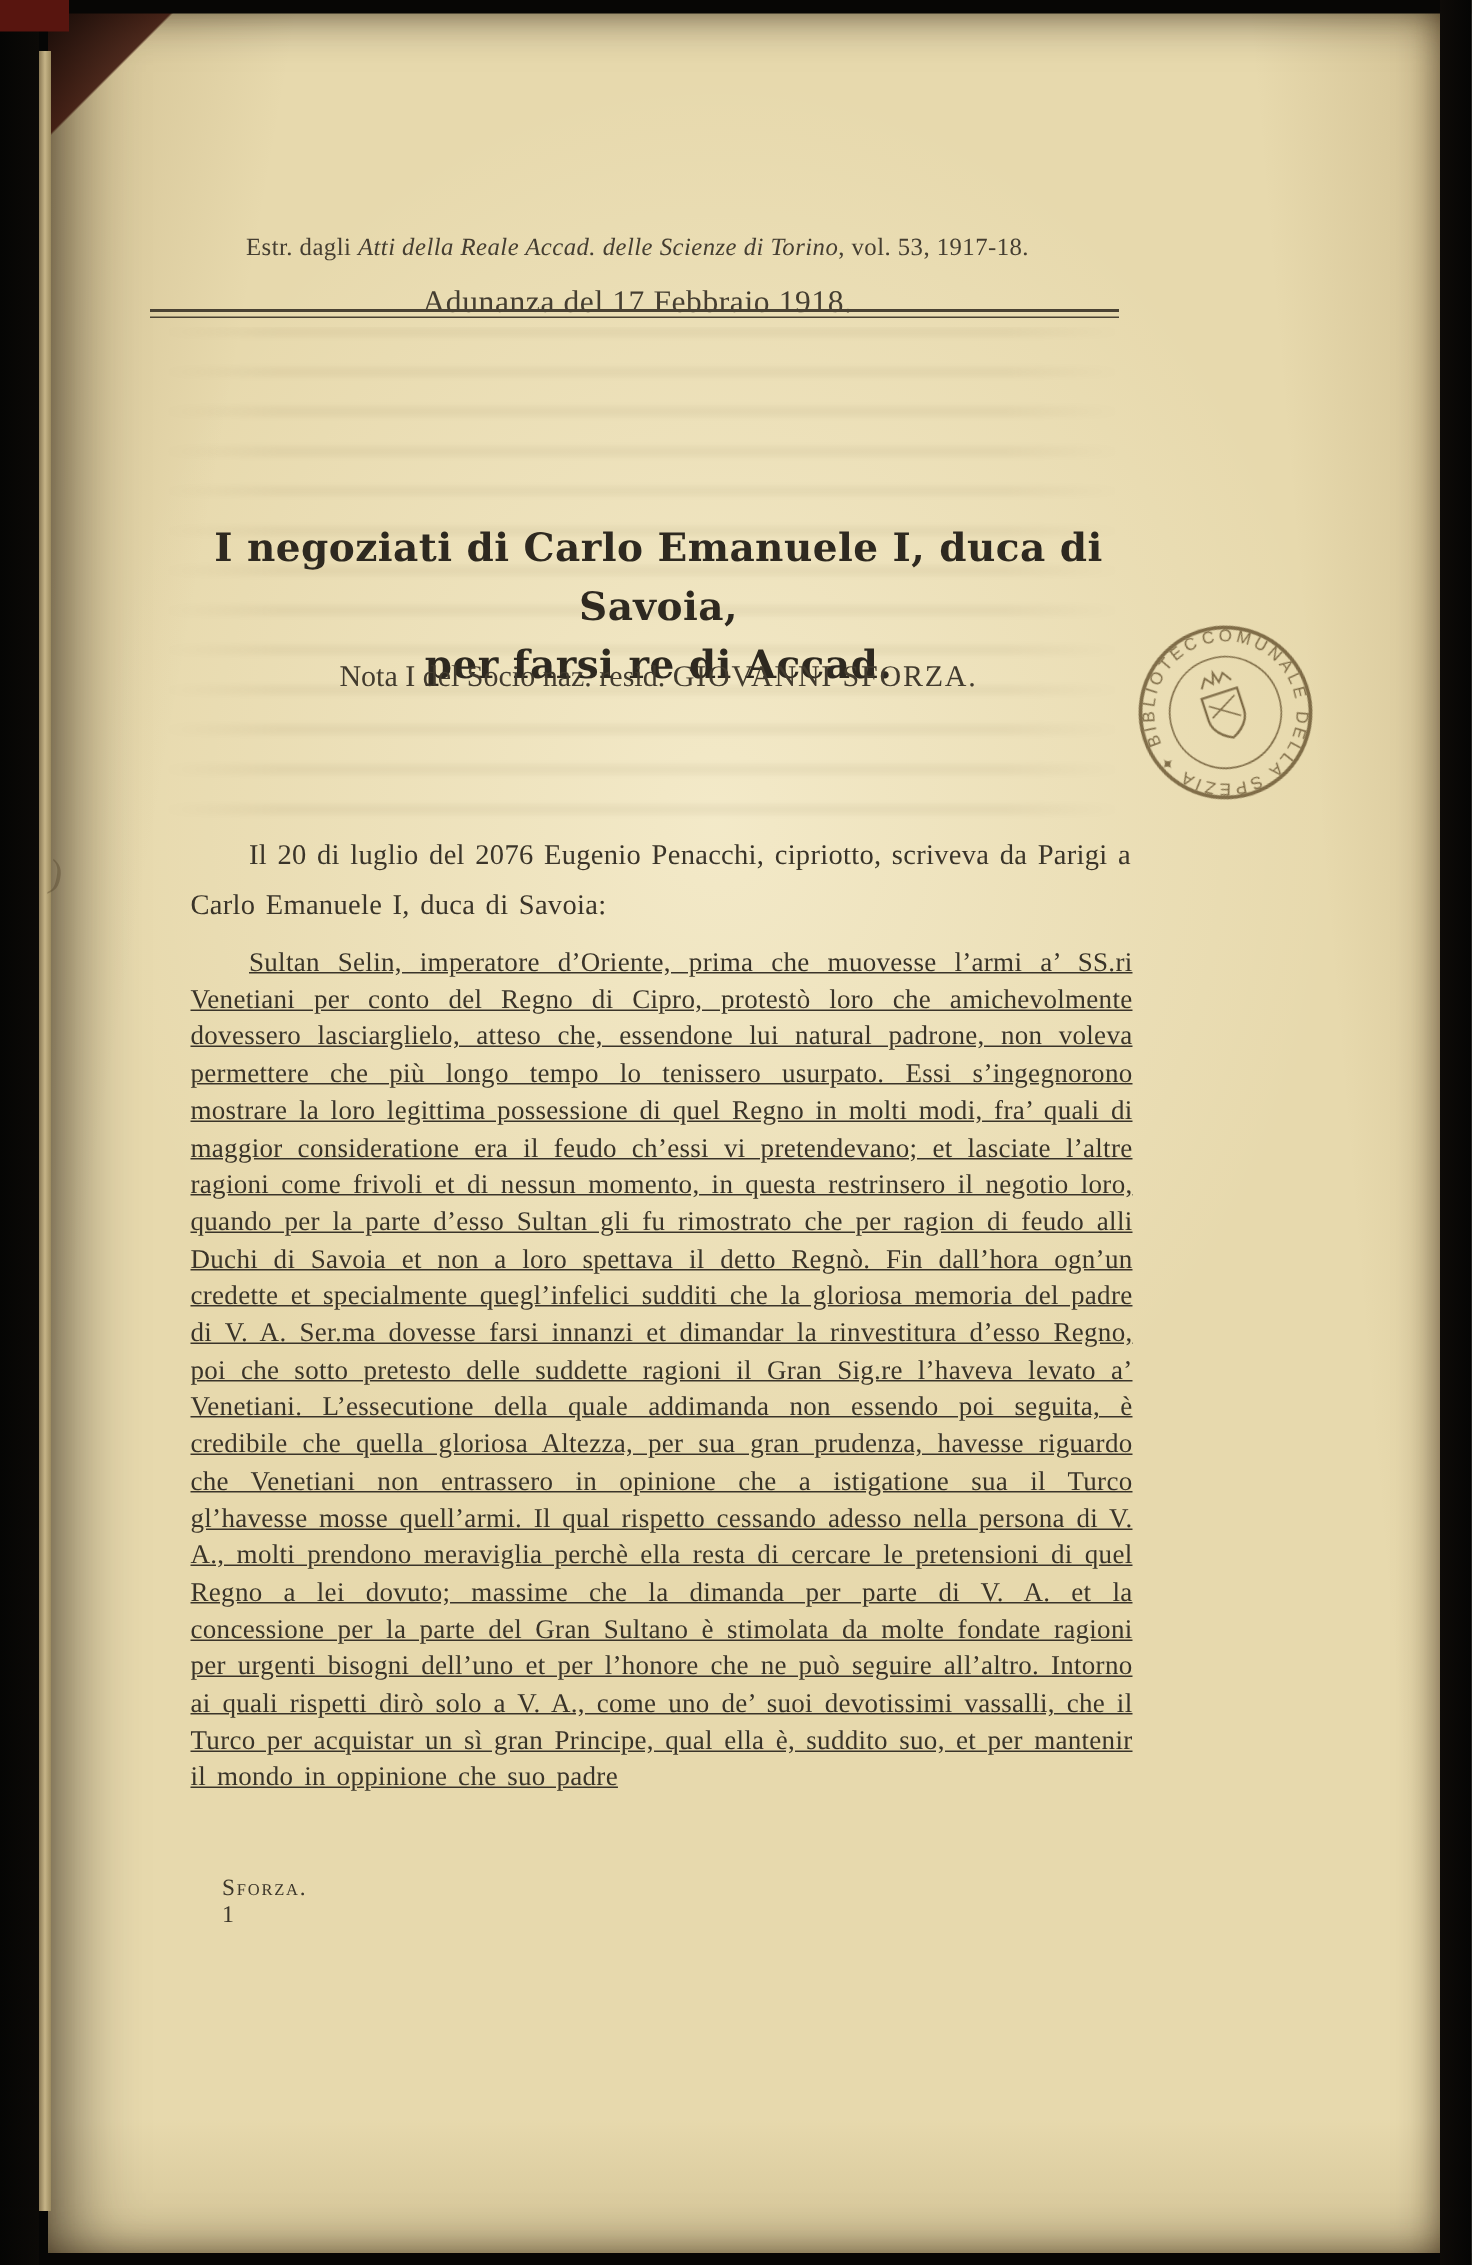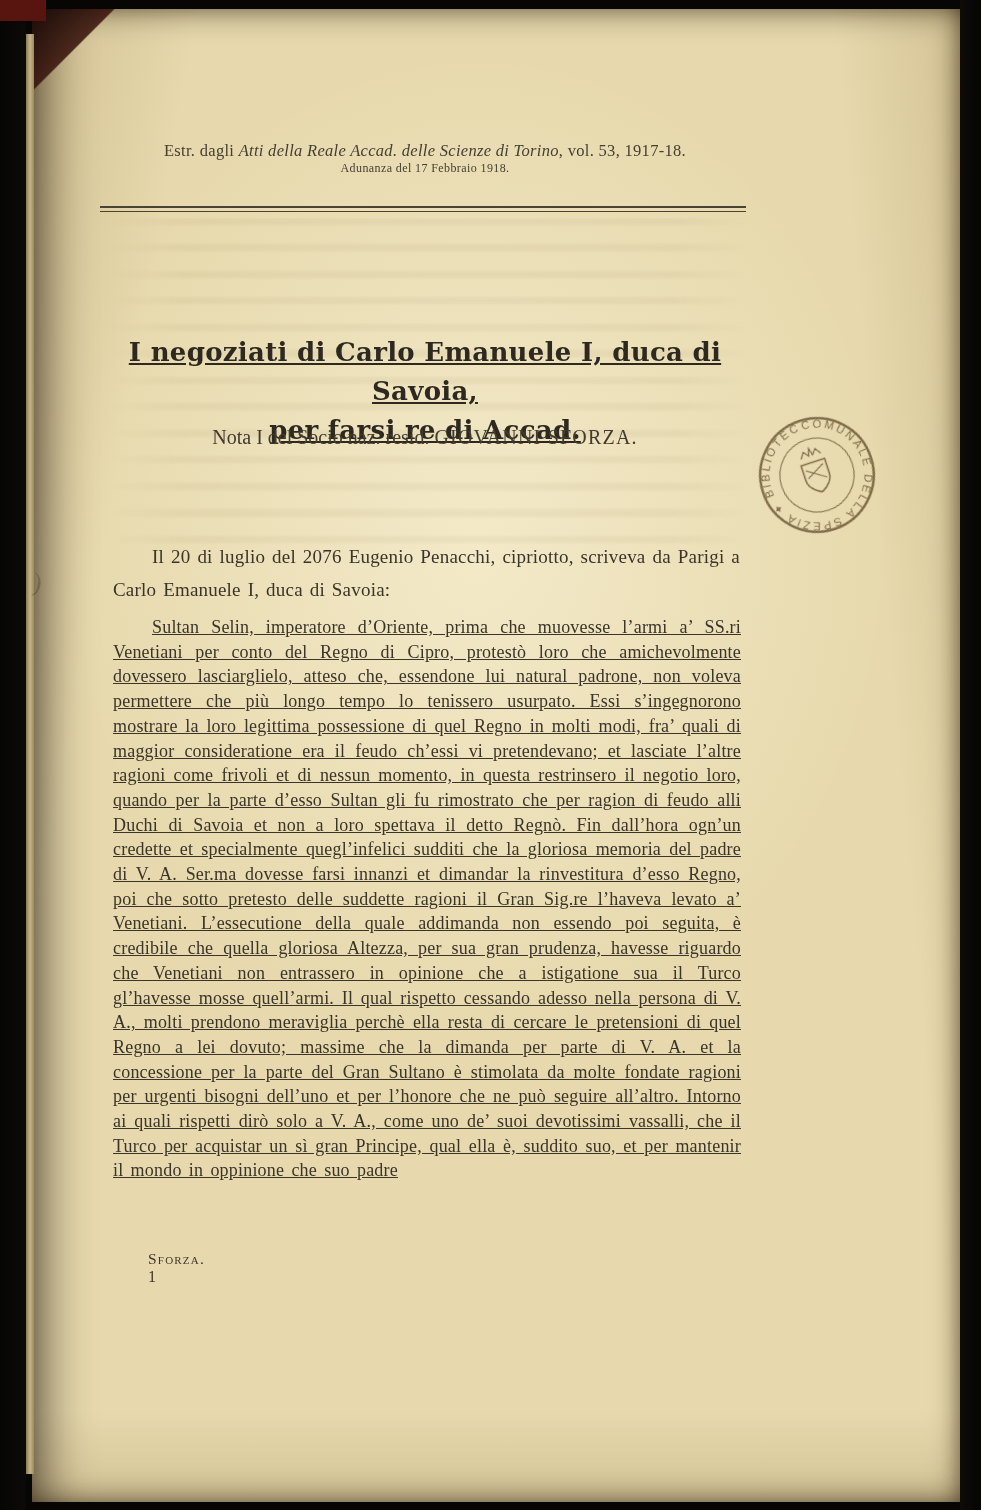--- a/index.html
+++ b/index.html
@@ -42,37 +42,37 @@
   .ghost{
     position:absolute;left:108px;top:218px;width:640px;height:340px;z-index:1;
     background:repeating-linear-gradient(180deg, rgba(118,99,58,.55) 0 7px, transparent 7px 26.5px);
     opacity:.12;filter:blur(1.6px);
     -webkit-mask-image:linear-gradient(90deg,transparent,#000 12%,#000 88%,transparent);
             mask-image:linear-gradient(90deg,transparent,#000 12%,#000 88%,transparent);
   }
 
   
   .content{position:absolute;inset:0;z-index:2;color:#3a3429;}
-  .content p,.content h1{margin:0;}
+  .content p,.content h1{margin:14px;}
 
   .header{position:absolute;top:141px;left:105px;width:640px;text-align:center;color:#453e31;}
   .h-line1{font-size:16.5px;letter-spacing:.3px;}
-  .h-line2{font-size:12px;margin-top:8px;letter-spacing:.4px;}
+  .h-line2{font-size:21px;margin-top:8px;letter-spacing:.4px;}
 
   .rule{
     position:absolute;top:206px;left:100px;width:646px;height:3px;
     border-top:2.5px solid #4a4233;border-bottom:1.2px solid #4a4233;
   }
 
   .title{
     position:absolute;top:333px;left:85px;width:680px;text-align:center;
     font-family:"DejaVu Serif","Liberation Serif",serif;
     font-weight:700;font-size:26px;line-height:39px;letter-spacing:.3px;color:#2e2920;
   }
-  .title .t-line{display:block;text-decoration:underline;}
+  .title .t-line{display:block;}
 
   .subtitle{position:absolute;top:426px;left:105px;width:640px;text-align:center;font-size:20px;color:#423b2e;}
   .subtitle .author{letter-spacing:1.2px;}
 
   .intro{
     position:absolute;top:540px;left:113px;width:627px;
     font-size:19px;line-height:33px;text-indent:39px;text-align:justify;
     word-spacing:2px;letter-spacing:.2px;
   }
   .bodytext{

